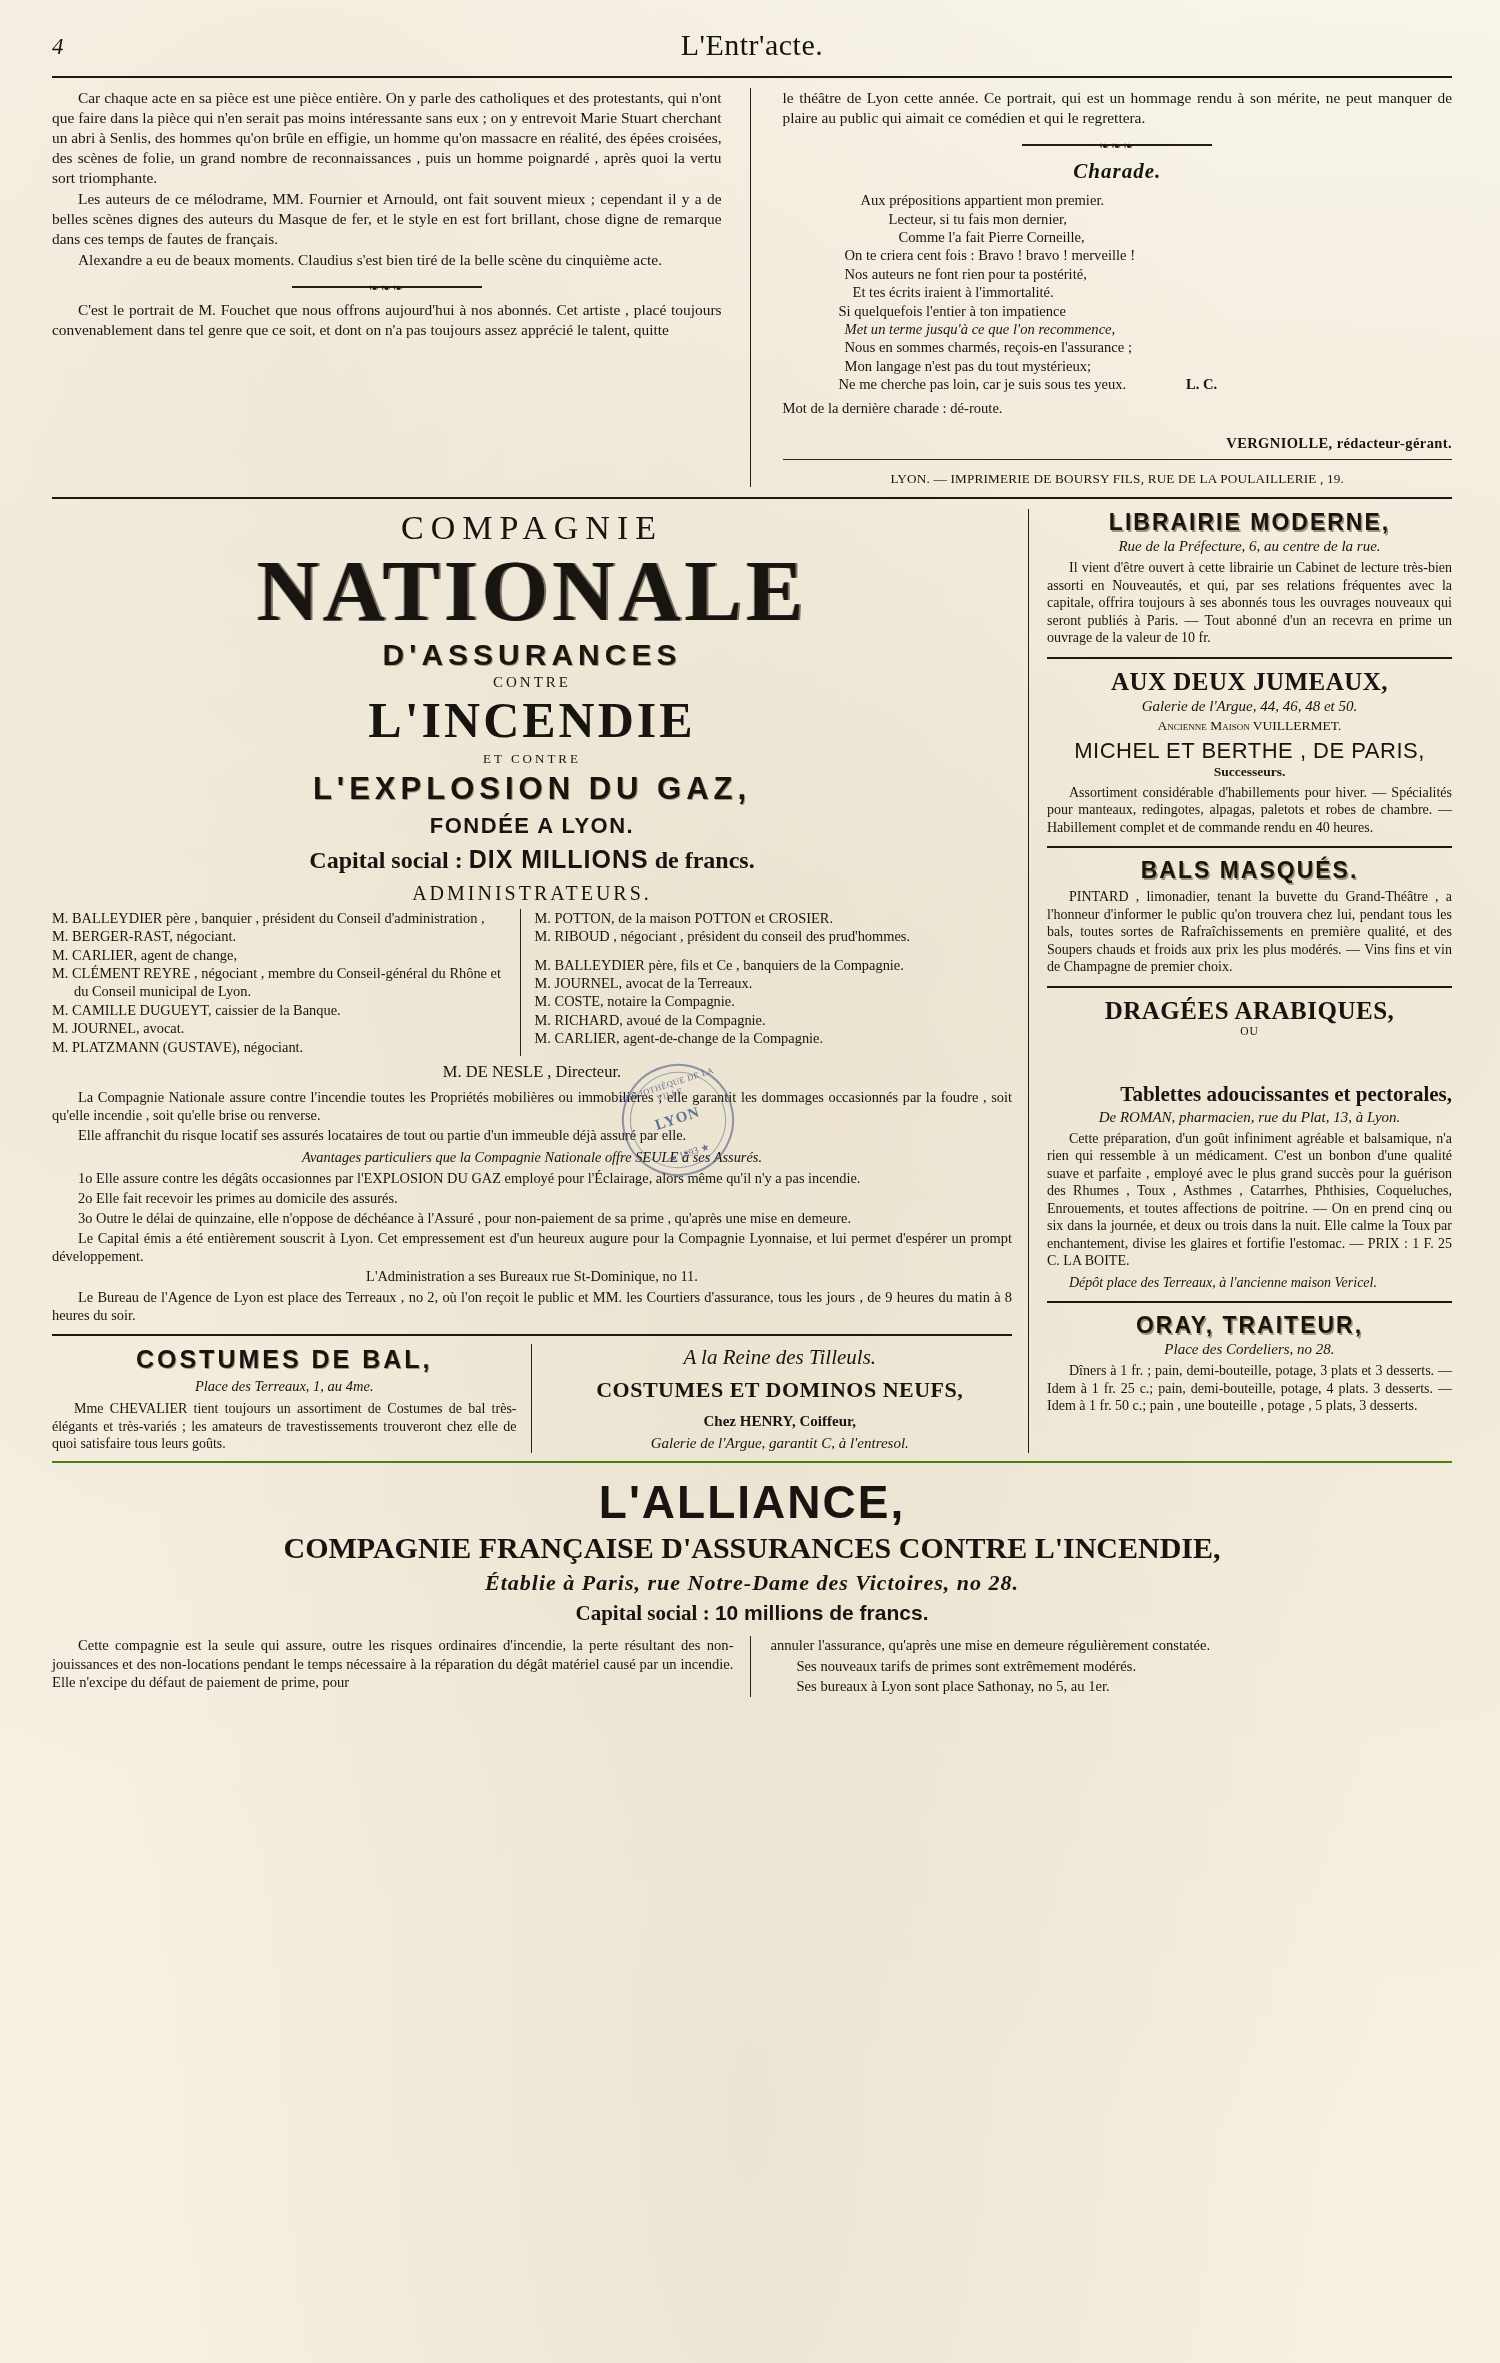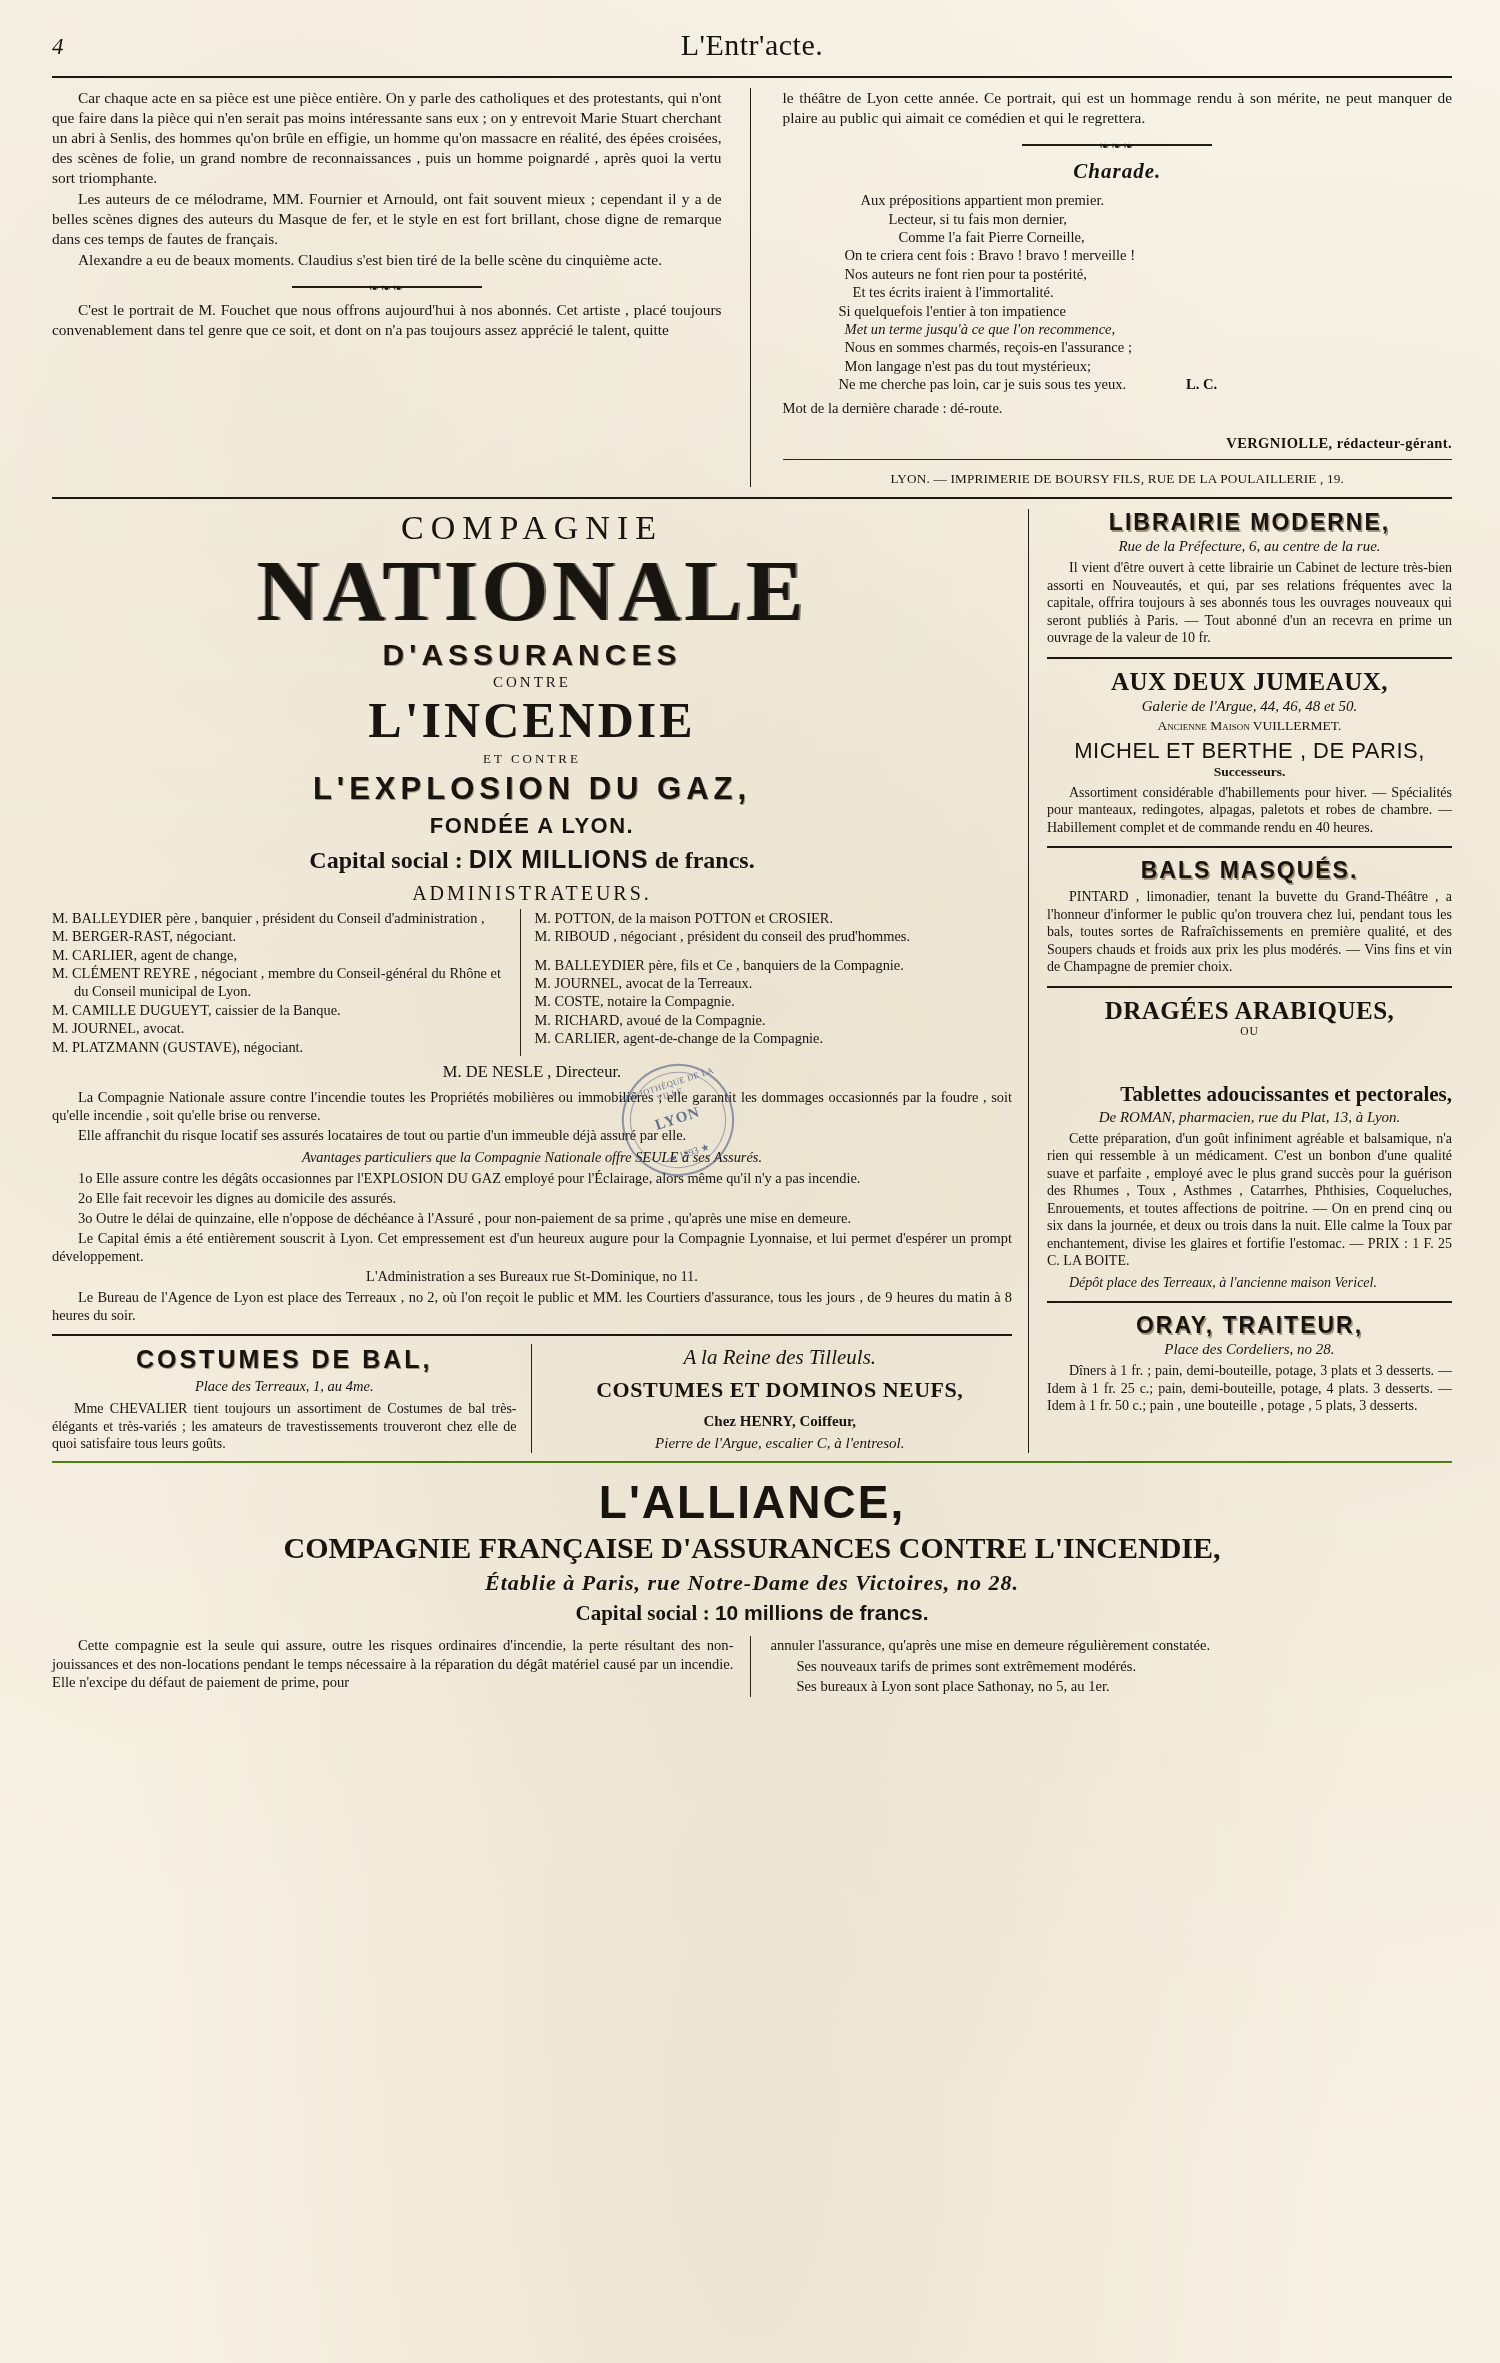--- a/index.html
+++ b/index.html
@@ -531,38 +531,38 @@
           </div>
         </div>
 
         <div class="director">M. DE NESLE , Directeur.</div>
 
         <div class="cn-body">
           <p>La Compagnie Nationale assure contre l'incendie toutes les Propriétés mobilières ou immobilières ; elle garantit les dommages occasionnés par la foudre , soit qu'elle incendie , soit qu'elle brise ou renverse.</p>
           <p>Elle affranchit du risque locatif ses assurés locataires de tout ou partie d'un immeuble déjà assuré par elle.</p>
           <p class="ctr-it">Avantages particuliers que la Compagnie Nationale offre SEULE à ses Assurés.</p>
           <p>1o Elle assure contre les dégâts occasionnes par l'EXPLOSION DU GAZ employé pour l'Éclairage, alors même qu'il n'y a pas incendie.</p>
-          <p>2o Elle fait recevoir les dignes au domicile des assurés.</p>
+          <p>2o Elle fait recevoir les primes au domicile des assurés.</p>
           <p>3o Outre le délai de quinzaine, elle n'oppose de déchéance à l'Assuré , pour non-paiement de sa prime , qu'après une mise en demeure.</p>
           <p>Le Capital émis a été entièrement souscrit à Lyon. Cet empressement est d'un heureux augure pour la Compagnie Lyonnaise, et lui permet d'espérer un prompt développement.</p>
           <p style="text-align:center;text-indent:0">L'Administration a ses Bureaux rue St-Dominique, no 11.</p>
           <p>Le Bureau de l'Agence de Lyon est place des Terreaux , no 2, où l'on reçoit le public et MM. les Courtiers d'assurance, tous les jours , de 9 heures du matin à 8 heures du soir.</p>
         </div>
 
         <div class="small-ads">
           <div class="sa-col first">
             <div class="sa-title-shadow">COSTUMES DE BAL,</div>
             <div class="sa-sub">Place des Terreaux, 1, au 4me.</div>
             <div class="sa-p">Mme CHEVALIER tient toujours un assortiment de Costumes de bal très-élégants et très-variés ; les amateurs de travestissements trouveront chez elle de quoi satisfaire tous leurs goûts.</div>
           </div>
           <div class="sa-col second">
             <div class="sa-script">A la Reine des Tilleuls.</div>
             <div class="sa-head2">COSTUMES ET DOMINOS NEUFS,</div>
             <div class="sa-chez">Chez HENRY, Coiffeur,</div>
-            <div class="sa-gal">Pierre de l'Argue, escalier C, à l'entresol.</div>
+            <div class="sa-gal">Galerie de l'Argue, garantit C, à l'entresol.</div>
           </div>
         </div>
       </div>
 
       <div class="ads-right">
 
         <div class="ad-block">
           <div class="ad-title-shadow">LIBRAIRIE MODERNE,</div>
           <div class="ad-sub-it">Rue de la Préfecture, 6, au centre de la rue.</div>
           <div class="ad-p">Il vient d'être ouvert à cette librairie un Cabinet de lecture très-bien assorti en Nouveautés, et qui, par ses relations fréquentes avec la capitale, offrira toujours à ses abonnés tous les ouvrages nouveaux qui seront publiés à Paris. — Tout abonné d'un an recevra en prime un ouvrage de la valeur de 10 fr.</div>

